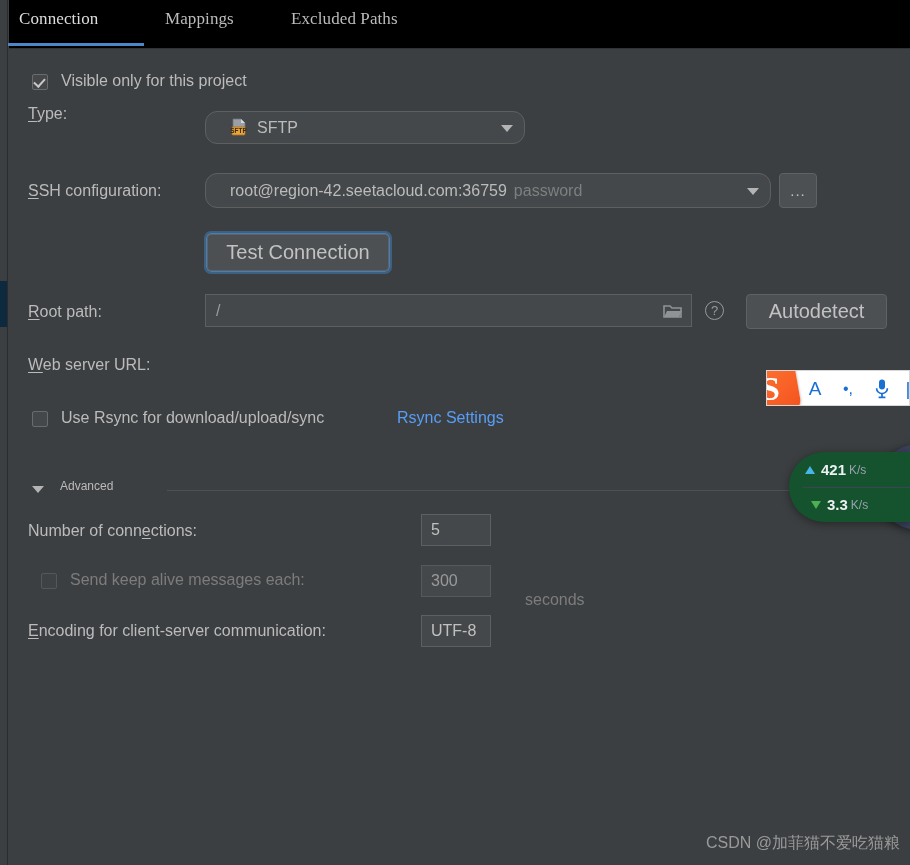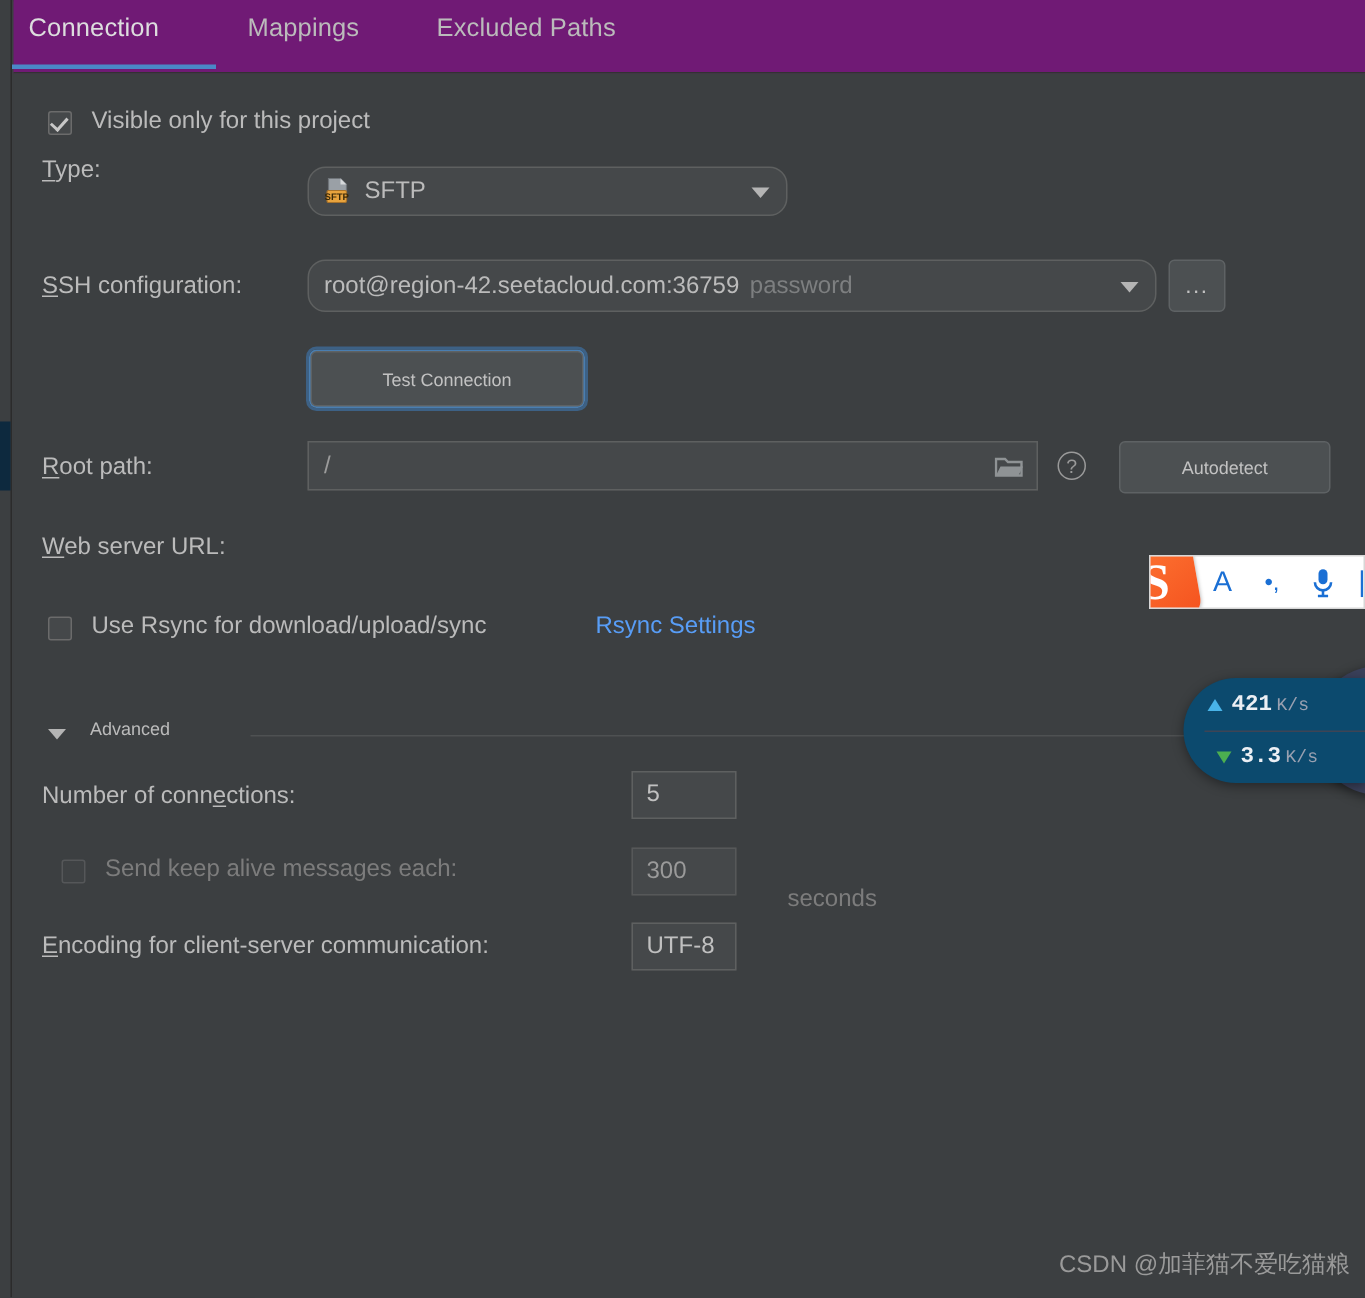--- a/index.html
+++ b/index.html
@@ -36,23 +36,24 @@
     height: 46px;
     background: #0d293e;
   }
 
   
   .tabbar {
     position: absolute;
     left: 9px; top: 0;
     width: 901px;
     height: 49px;
-    background: #701a75;
+    background: #000000;
     border-bottom: 1px solid #323232;
     box-sizing: border-box;
+    font-family: Liberation Serif, serif;
   }
   .tabbar-top-line {
     position: absolute;
     left: 9px; top: 0;
     width: 901px;
     height: 1px;
     background: #323232;
   }
   .tab {
     position: absolute;
@@ -113,21 +114,21 @@
 
   
   .combo {
     position: absolute;
     box-sizing: border-box;
     background: #45484a;
     border: 1px solid #5e6060;
     border-radius: 12px;
     display: flex;
     align-items: center;
-    padding-left: 10px;
+    padding-left: 24px;
     font-size: 16px;
     color: #bbbbbb;
   }
   .combo .arrow {
     position: absolute;
     right: 11px; top: 50%;
     margin-top: -3px;
     width: 0; height: 0;
     border-left: 6px solid transparent;
     border-right: 6px solid transparent;
@@ -174,21 +175,21 @@
   
   .btn {
     position: absolute;
     box-sizing: border-box;
     background: #4c5052;
     border: 1px solid #5e6264;
     border-radius: 4px;
     display: flex;
     align-items: center;
     justify-content: center;
-    font-size: 12px;
+    font-size: 20px;
     color: #c2c2c2;
   }
   .btn.focused {
     outline: 2px solid #3d6185;
     outline-offset: 1px;
     box-shadow: 0 0 0 1px #4a7eb0;
   }
   .btn.small {
     font-size: 15px;
     letter-spacing: 1px;
@@ -283,25 +284,24 @@
     justify-content: center;
   }
 
   
   .netwidget {
     position: absolute;
     left: 789px;
     top: 452px;
     width: 121px;
     height: 70px;
-    background: #0c4a6e;
+    background: #14532d;
     border-radius: 35px 0 0 35px;
     box-shadow: 0 2px 8px rgba(0,0,0,.4);
     overflow: hidden;
-    font-family: Liberation Mono, monospace;
   }
   .net-sep {
     position: absolute;
     left: 14px; top: 35px;
     width: 107px; height: 1px;
     background: #3e4455;
   }
   .net-line {
     position: absolute;
     left: 16px;

